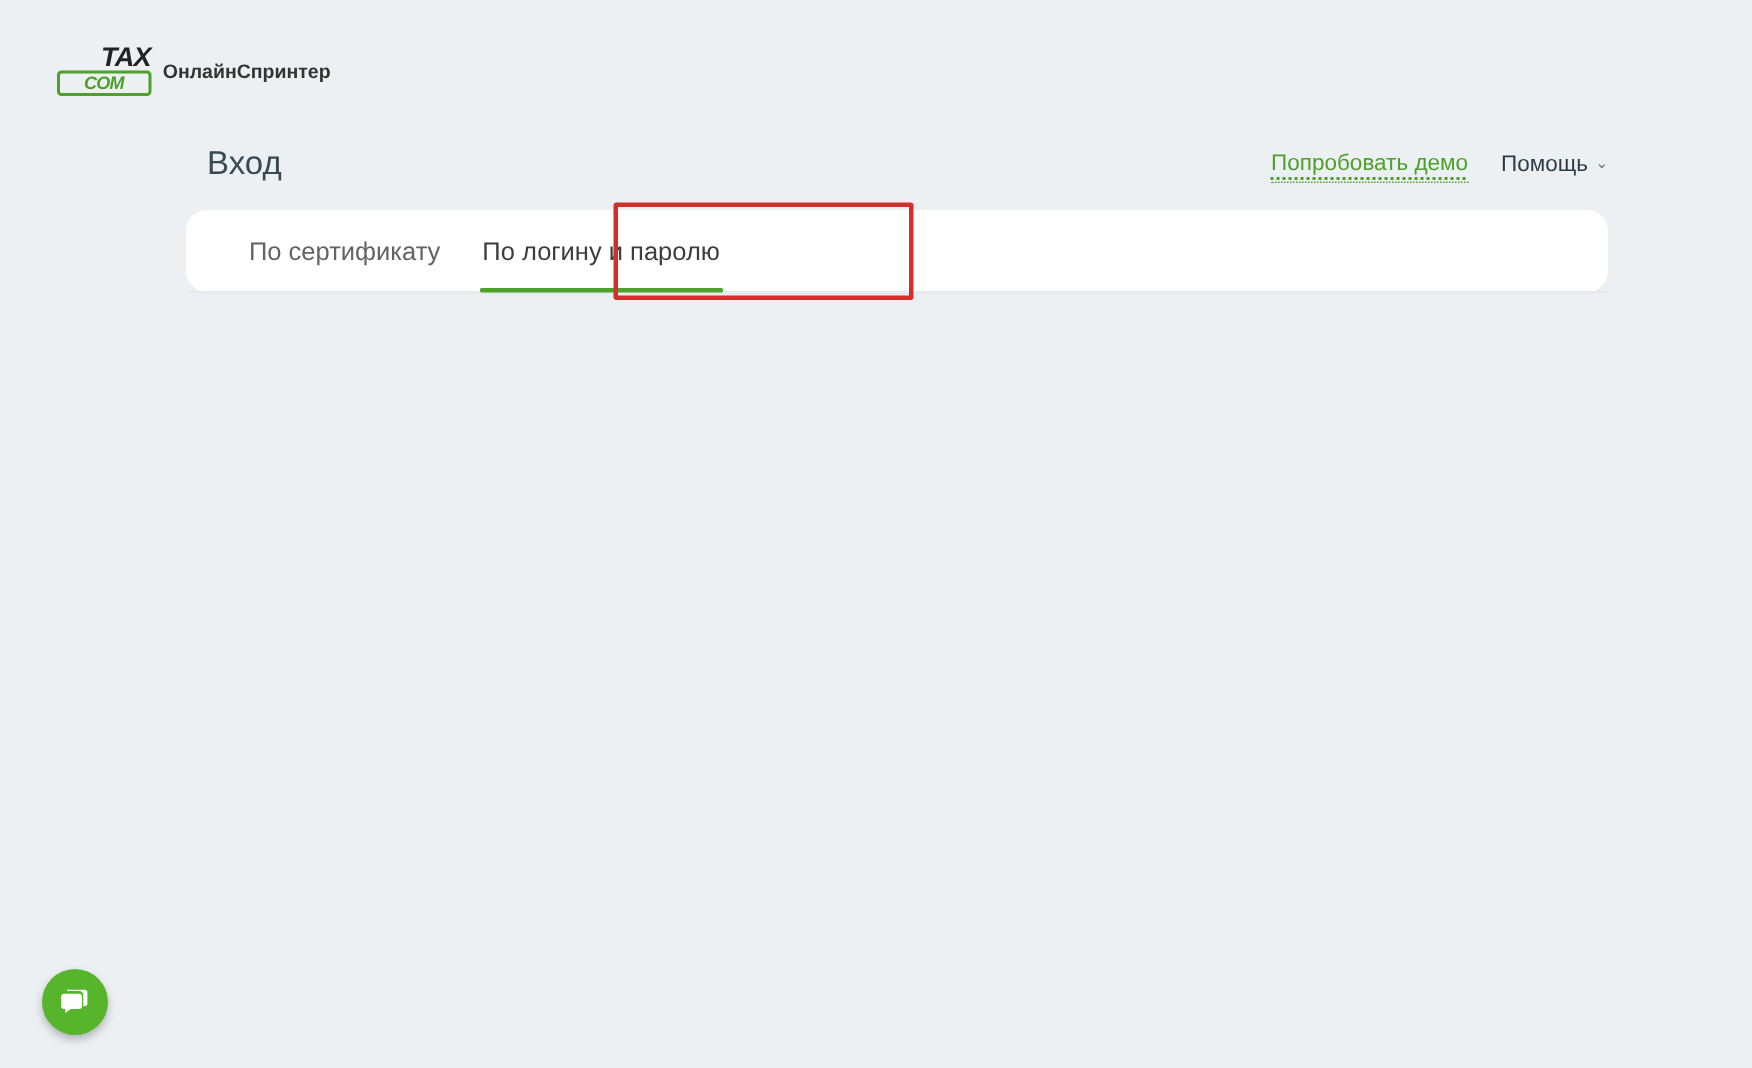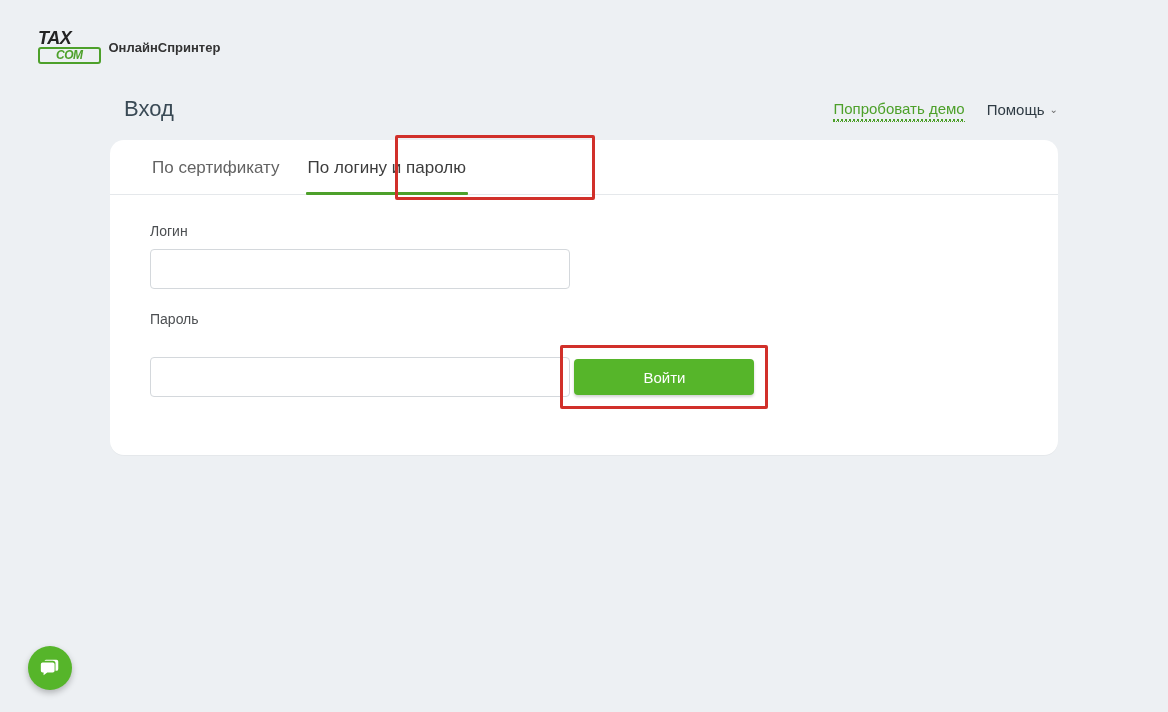--- a/index.html
+++ b/index.html
@@ -6,21 +6,21 @@
     body {
       background:#edf0f3;
       font-family: Arial, Helvetica, sans-serif;
       width:1168px; height:712px;
       overflow:hidden;
       position:relative;
     }
     .logo {
       position:absolute;
       left:38px; top:30px;
-      display:flex; align-items:center;
+      display:flex; align-items:center;text-align:right;
     }
     .logo-mark {
       display:flex; flex-direction:column;
       font-weight:900; font-style:italic;
       font-size:18px; letter-spacing:-0.5px; line-height:0.95;
       margin-right:8px;
     }
     .logo-tax { color:#232323; }
     .logo-com {
       color:#4da02a;
@@ -30,21 +30,21 @@
       font-size:12px;
       line-height:13px;
     }
     .logo-text {
       display:flex; flex-direction:row;
       font-size:13px; font-weight:600; color:#333; line-height:15px;
     }
 
     .container {
       position:absolute;
-      left:110px; top:96px;
+      left:124px; top:96px;
       width:948px;
     }
 
     .topbar {
       display:flex; align-items:center;
       margin-bottom:18px;
     }
     .title {
       font-size:22px; color:#3a4a55; font-weight:400;
       margin-left:14px;
@@ -191,31 +191,20 @@
     </button>
   </div>
 
   <div class="card">
     <div class="tab-row">
       <div class="tab inactive">По сертификату</div>
       <div class="tab active">По логину и паролю</div>
       <div class="hl-tab t1"></div>
     </div>
 
-    <div class="form-area">
-      <div class="field-label">Логин</div>
-      <input class="text-input" type="text" value="" style="">
-      <div class="field-label">Пароль</div>
-      <input class="text-input" type="password" value="" style="">
-
-      <div class="btn-wrap">
-        <button class="login-btn">Войти</button>
-        <div class="hl-btn"></div>
-      </div>
-    </div>
   </div>
 
 </div>
 
 <div class="chat-fab">
   <svg viewBox="0 0 24 24">
     <path d="M4 4h12a2 2 0 0 1 2 2v8a2 2 0 0 1-2 2H9l-5 4v-4a2 2 0 0 1-2-2V6a2 2 0 0 1 2-2z" fill="none"></path>
     <path d="M8 3h11a2 2 0 0 1 2 2v8a2 2 0 0 1-2 2h-1V7a3 3 0 0 0-3-3H6a2 2 0 0 1 2-1z"></path>
     <path d="M4 6h11a2 2 0 0 1 2 2v7a2 2 0 0 1-2 2H9l-4 3v-3H4a2 2 0 0 1-2-2V8a2 2 0 0 1 2-2z"></path>
   </svg>

